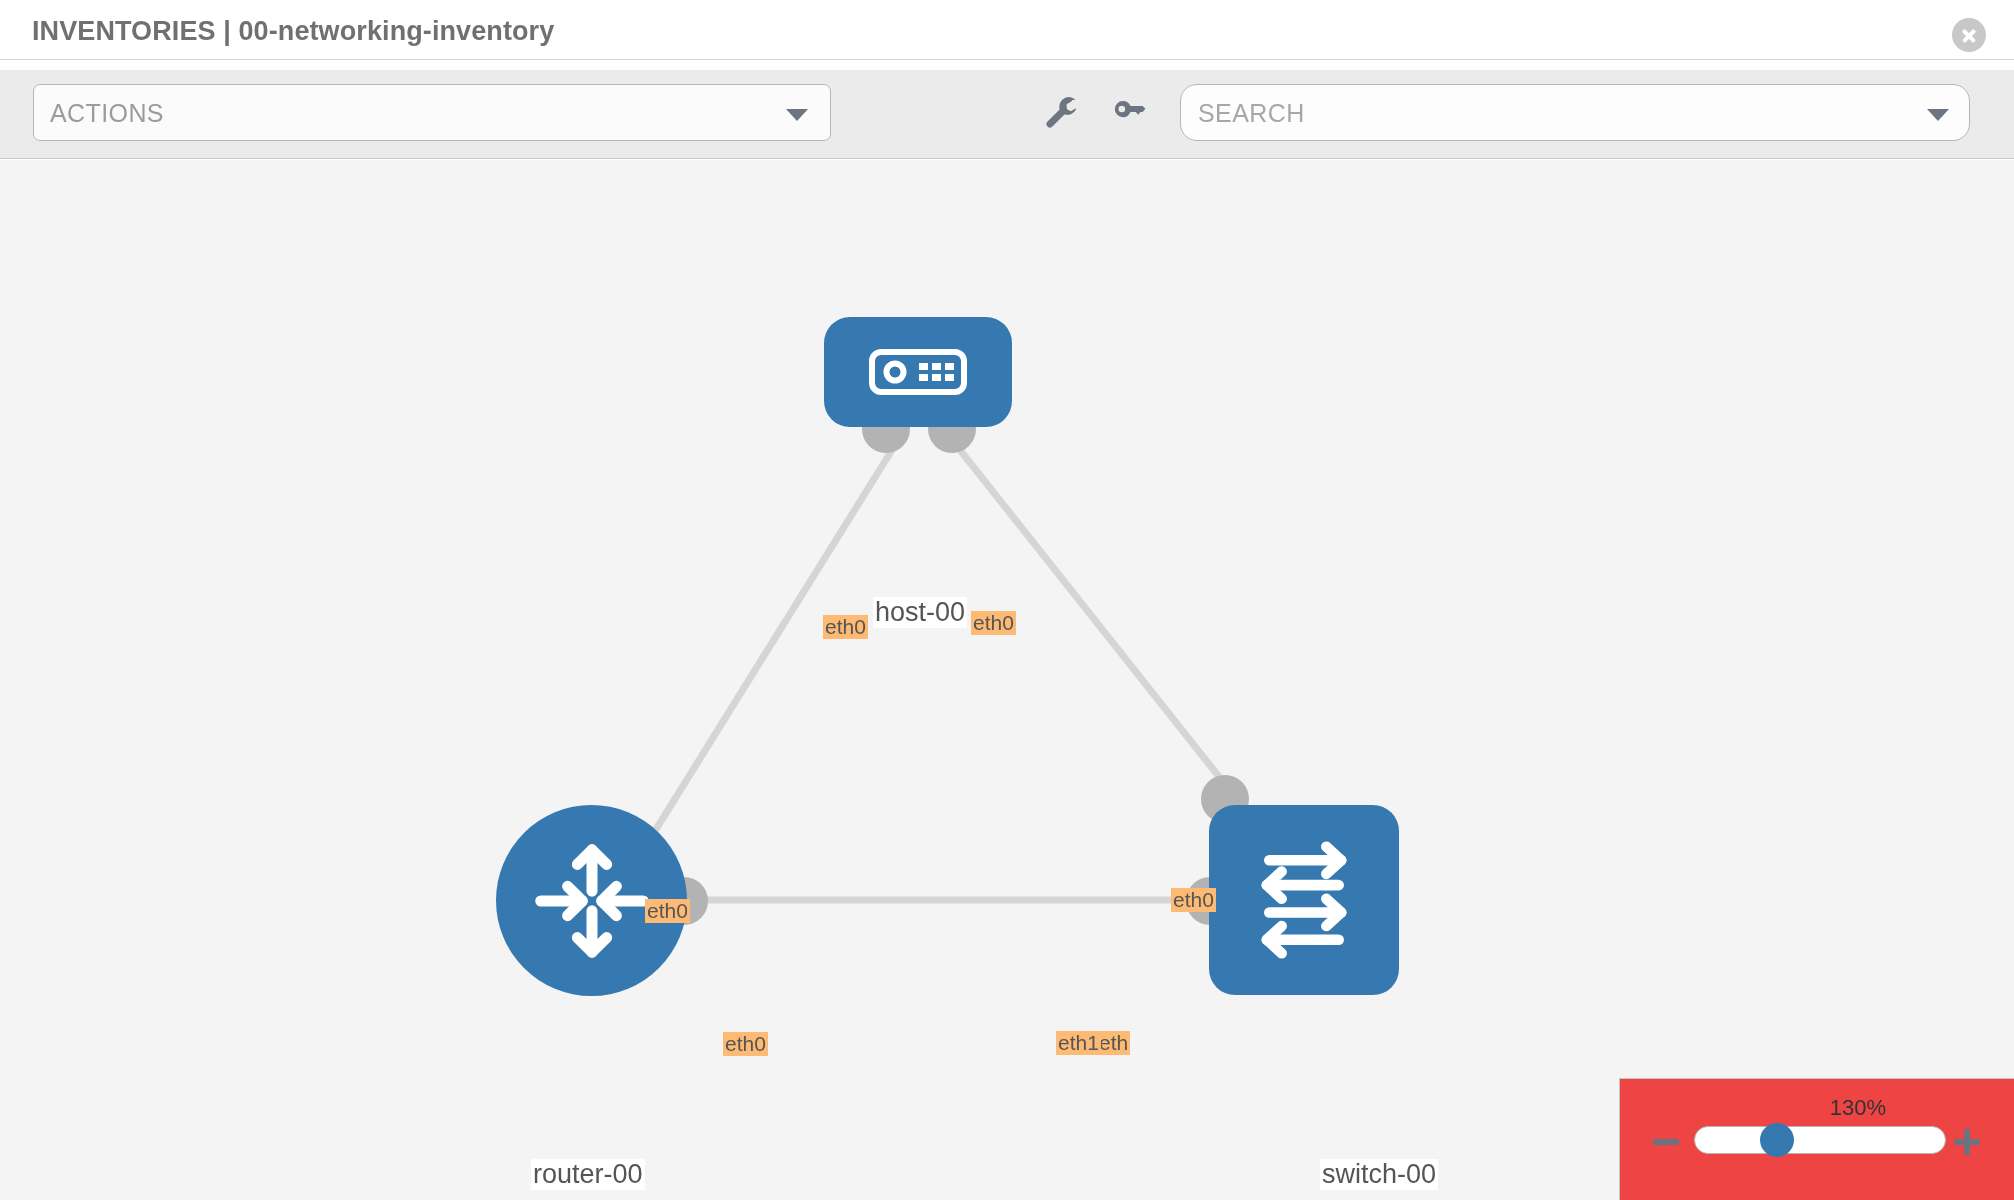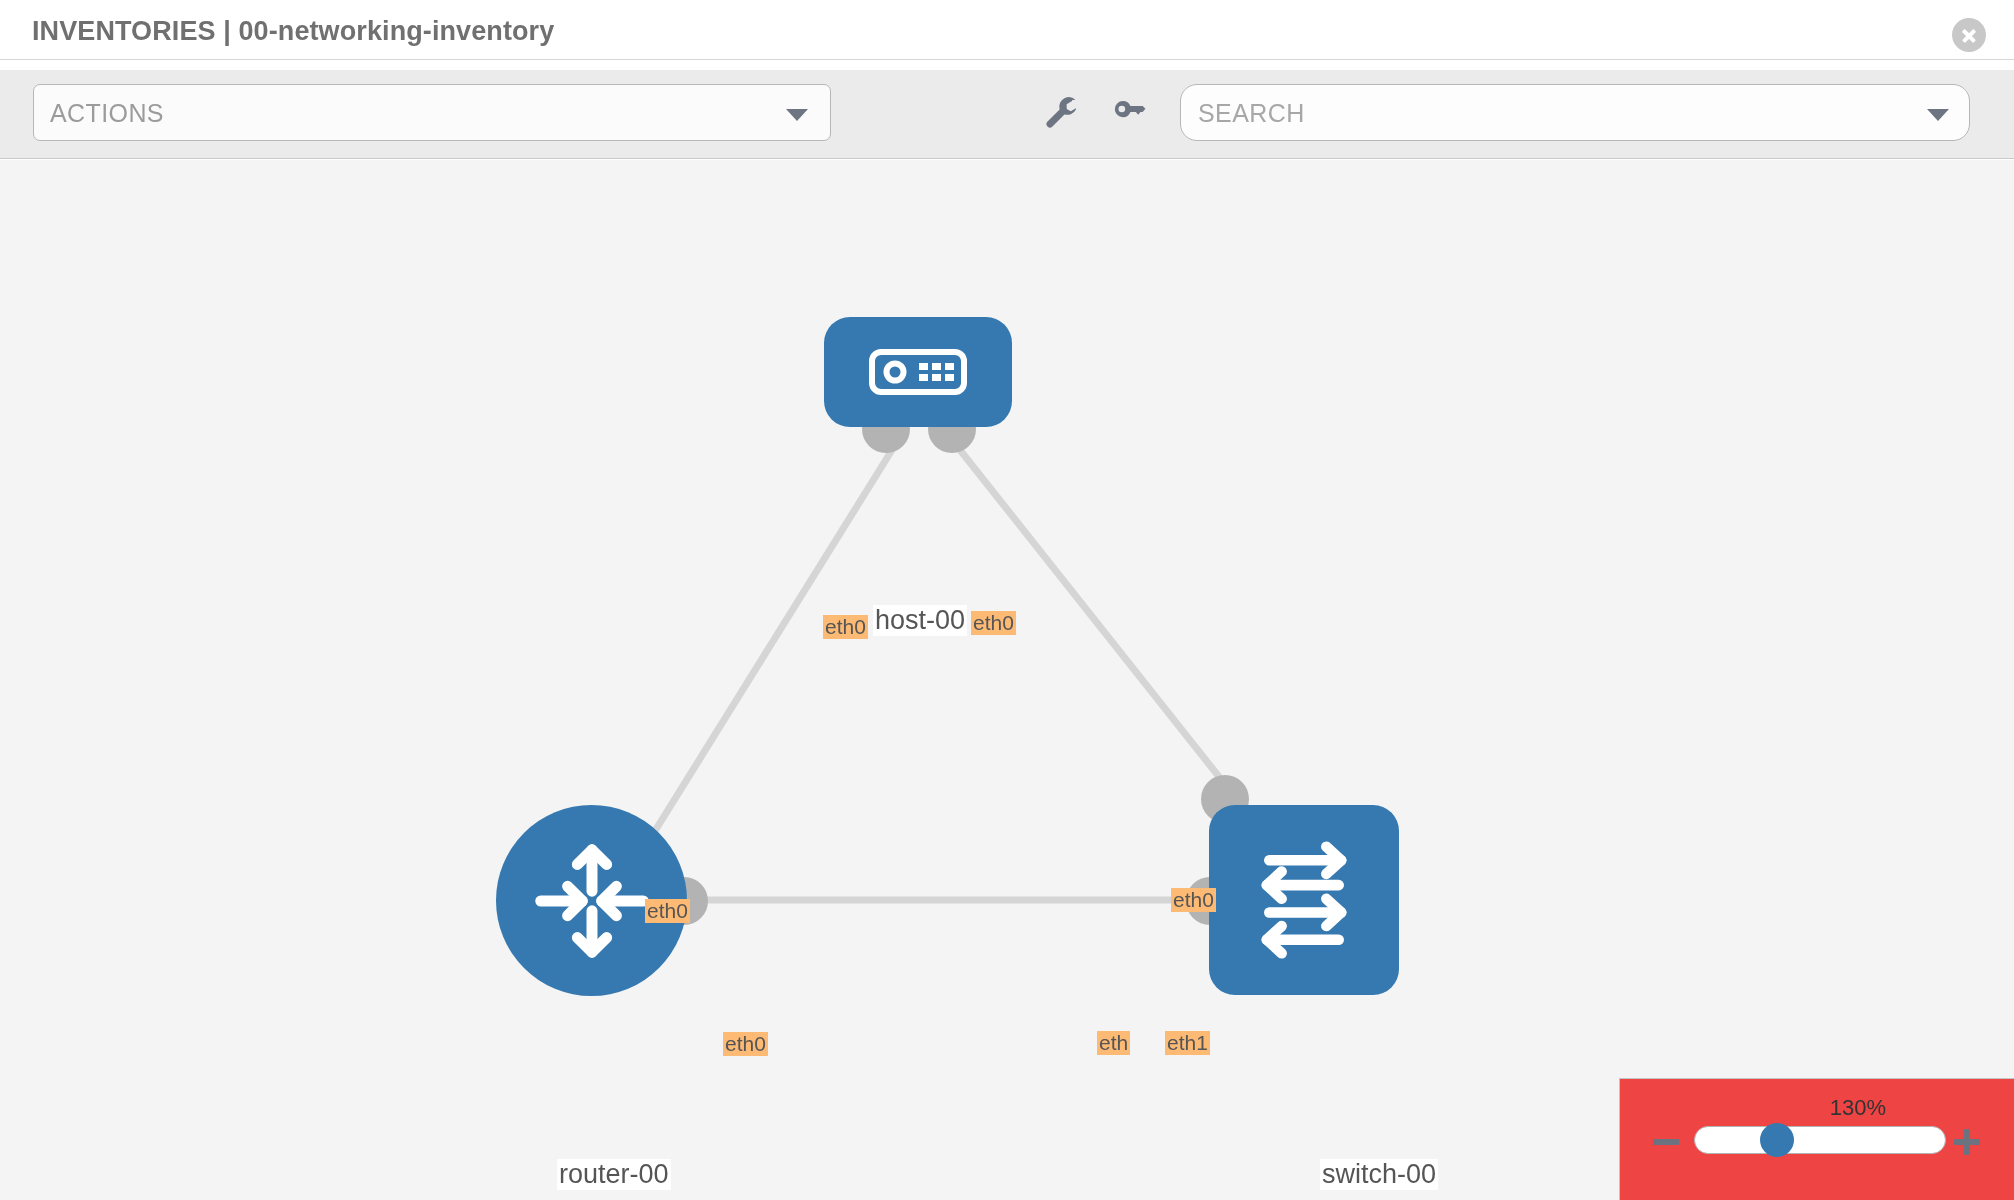--- a/index.html
+++ b/index.html
@@ -198,40 +198,40 @@
 
   
   .node-label {
     position: absolute;
     font-size: 27px;
     color: #555555;
     background: #ffffff;
     white-space: nowrap;
     padding: 0 2px;
   }
-  .label-host   { left: 873px; top: 437px; margin-top: 8px; }
-  .label-router { left: 557px; top: 999px; }
+  .label-host   { left: 873px; top: 437px; }
+  .label-router { left: 531px; top: 999px; }
   .label-switch { left: 1320px; top: 999px; }
 
   
   .if-label {
     position: absolute;
     font-size: 21px;
     color: #555555;
     background: #fdba74;
     white-space: nowrap;
     padding: 0 2px;
   }
   .if-host-left   { left: 823px;  top: 455px; }
   .if-host-right  { left: 971px;  top: 451px; }
   .if-router-up   { left: 645px;  top: 739px; }
   .if-switch-up   { left: 1171px; top: 728px; }
   .if-router-rt   { left: 723px;  top: 872px; }
   .if-switch-lt-a { left: 1097px; top: 871px; }
-  .if-switch-lt-b { left: 1165px; top: 871px; }
+  .if-switch-lt-b { left: 1056px; top: 871px; }
 
   
   .zoom-panel {
     position: absolute;
     left: 1619px;
     top: 1078px;
     width: 477px;
     height: 122px;
     background: #ef4444;
     border: 1px solid #c4c4c4;

